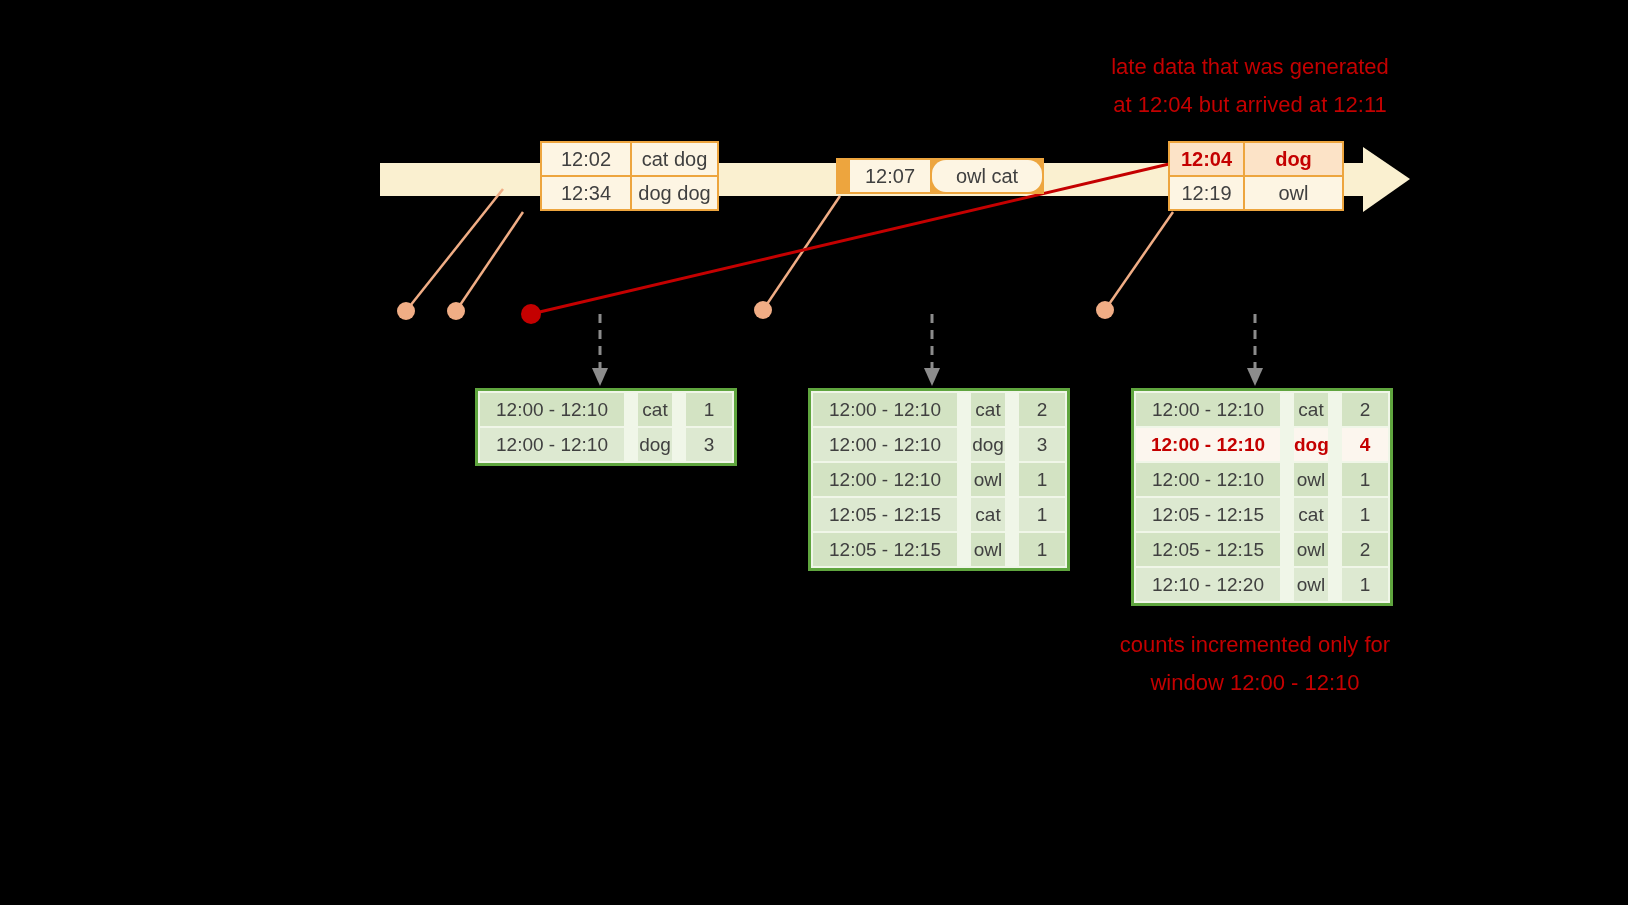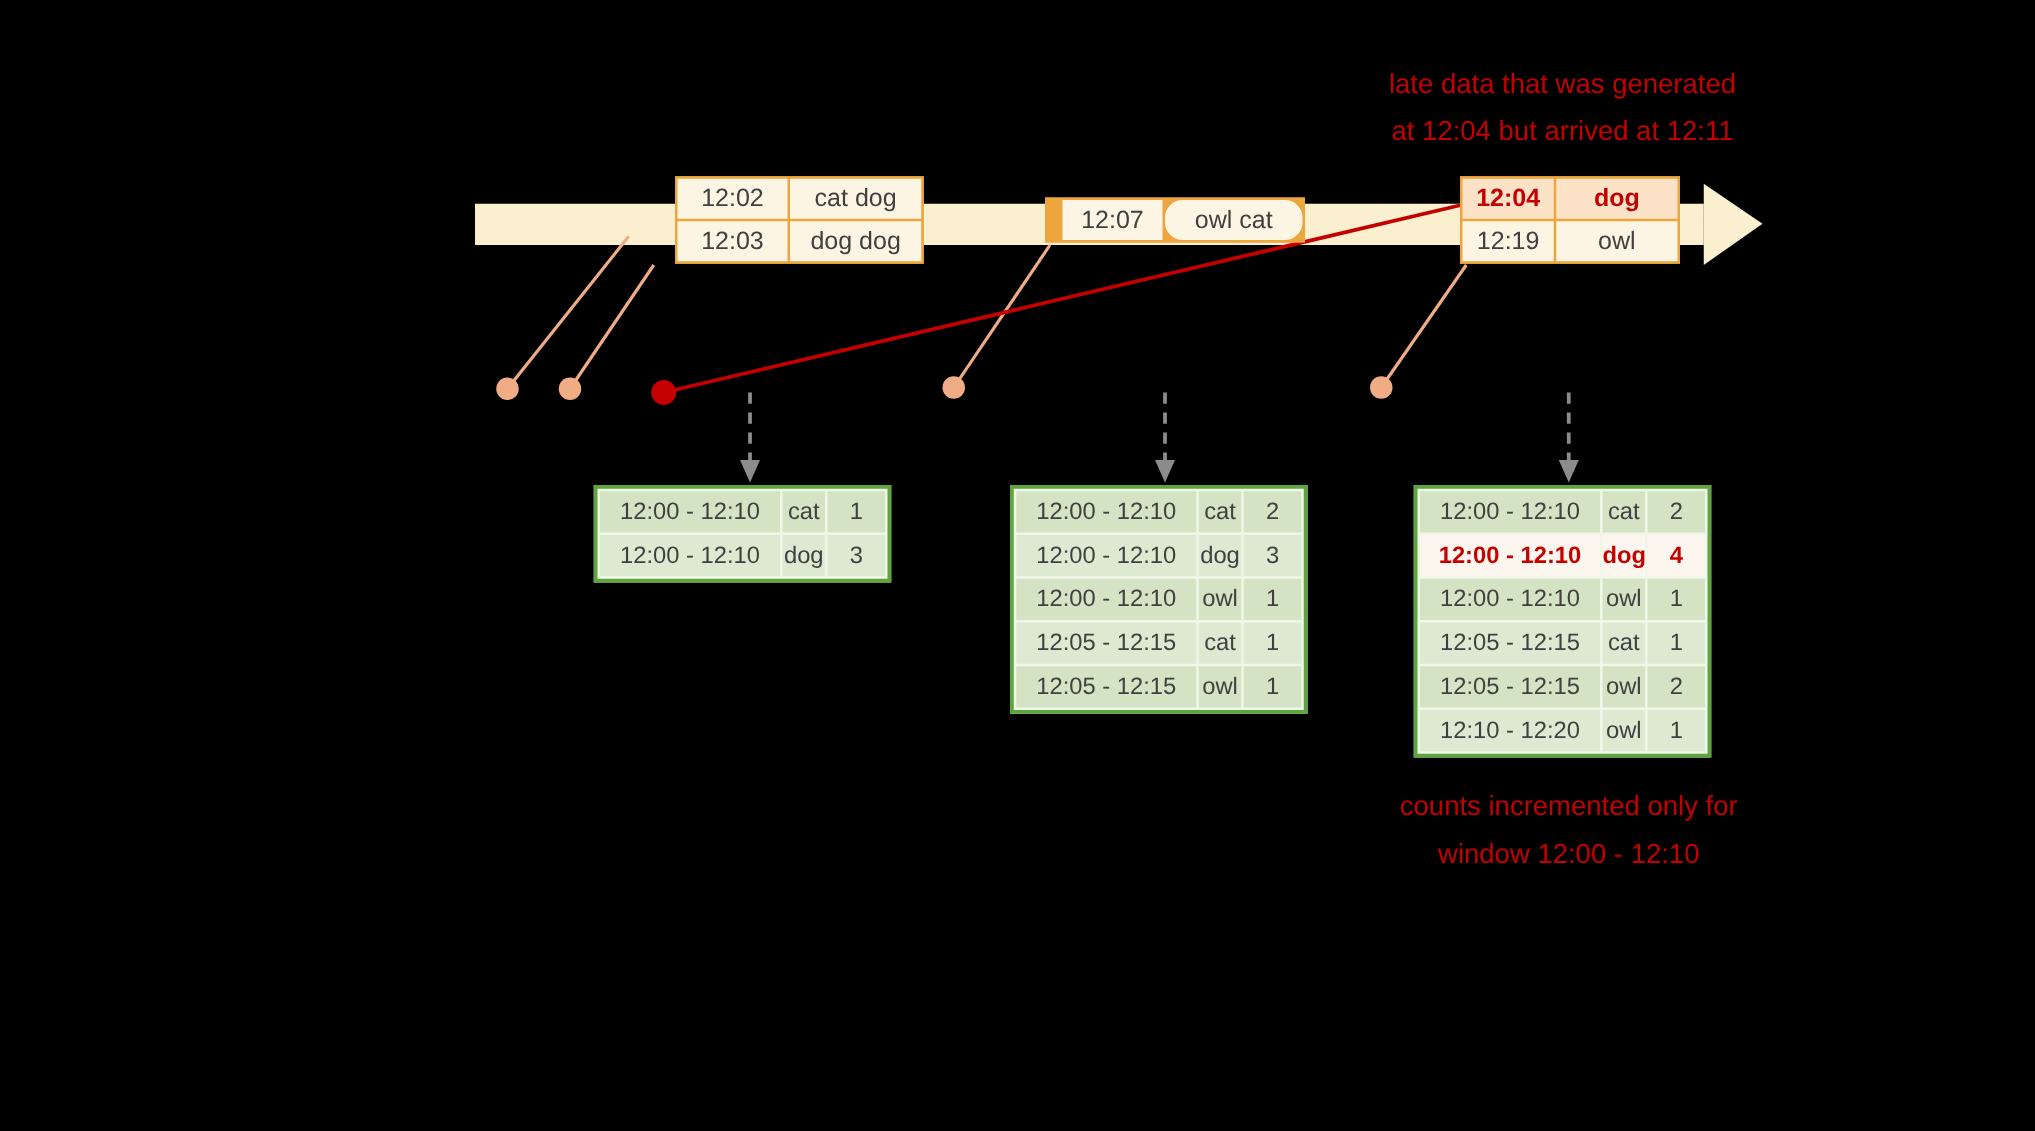--- a/index.html
+++ b/index.html
@@ -52,21 +52,21 @@
   .e-cell {
     background: var(--event-fill);
     height: 32px;
     line-height: 32px;
     text-align: center;
     font-size: 20px;
     color: var(--table-text);
   }
   .et1 { left: 500px; top: 141px; margin-left: 40px; }
   .et1 .e-time  { width: 88px; }
-  .et1 .e-words { width: 105px; }
+  .et1 .e-words { width: 85px; }
   .et2 { left: 836px; top: 158px; padding-left: 12px; }
   .et2 .e-time  { width: 80px; }
   .et2 .e-words { width: 110px; border-radius: 14px; }
   .et3 { left: 1168px; top: 141px; }
   .et3 .e-time  { width: 73px; }
   .et3 .e-words { width: 97px; }
   .e-row.late-row .e-cell {
     background: var(--late-row-fill);
     color: var(--red-accent);
     font-weight: 700;
@@ -79,21 +79,21 @@
     display: flex;
     flex-direction: column;
     gap: 2px;
     padding: 2px;
     border: 3px solid var(--result-border);
     background: var(--grid-line);
   }
   .rt1 { left: 475px; top: 388px; }
   .rt2 { left: 808px; top: 388px; }
   .rt3 { left: 1131px; top: 388px; }
-  .r-row { display: flex; gap: 2px; }
+  .r-row { display: flex; gap: 14px; }
   .r-cell {
     height: 33px;
     line-height: 33px;
     text-align: center;
     font-size: 19px;
     color: var(--table-text);
   }
   .r-win  { width: 144px; }
   .r-word { width: 34px; }
   .r-cnt  { width: 46px; }
@@ -145,21 +145,21 @@
 at 12:04 but arrived at 12:11</div>
   <div class="note note-bottom">counts incremented only for
 window 12:00 - 12:10</div>
 
   <div class="event-table et1">
       <div class="e-row">
       <div class="e-cell e-time">12:02</div>
       <div class="e-cell e-words">cat dog</div>
     </div>
       <div class="e-row">
-      <div class="e-cell e-time">12:03</div>
+      <div class="e-cell e-time">12:34</div>
       <div class="e-cell e-words">dog dog</div>
     </div>
     </div>
 
   <div class="event-table et2">
       <div class="e-row">
       <div class="e-cell e-time">12:07</div>
       <div class="e-cell e-words">owl cat</div>
     </div>
     </div>

